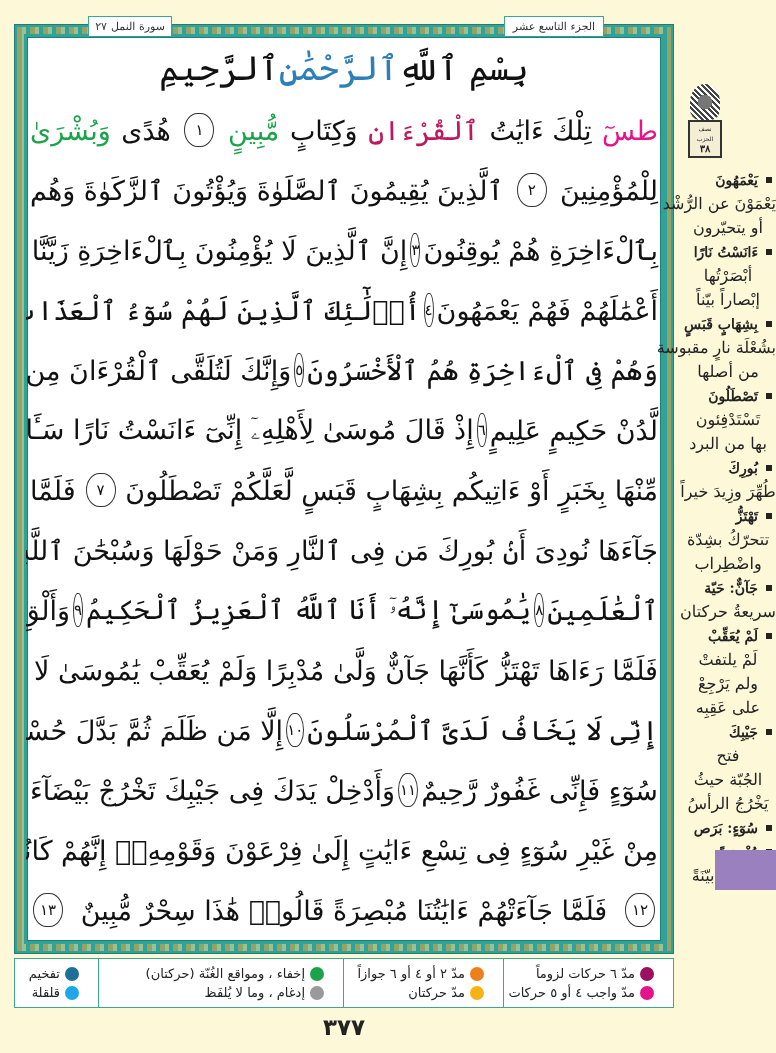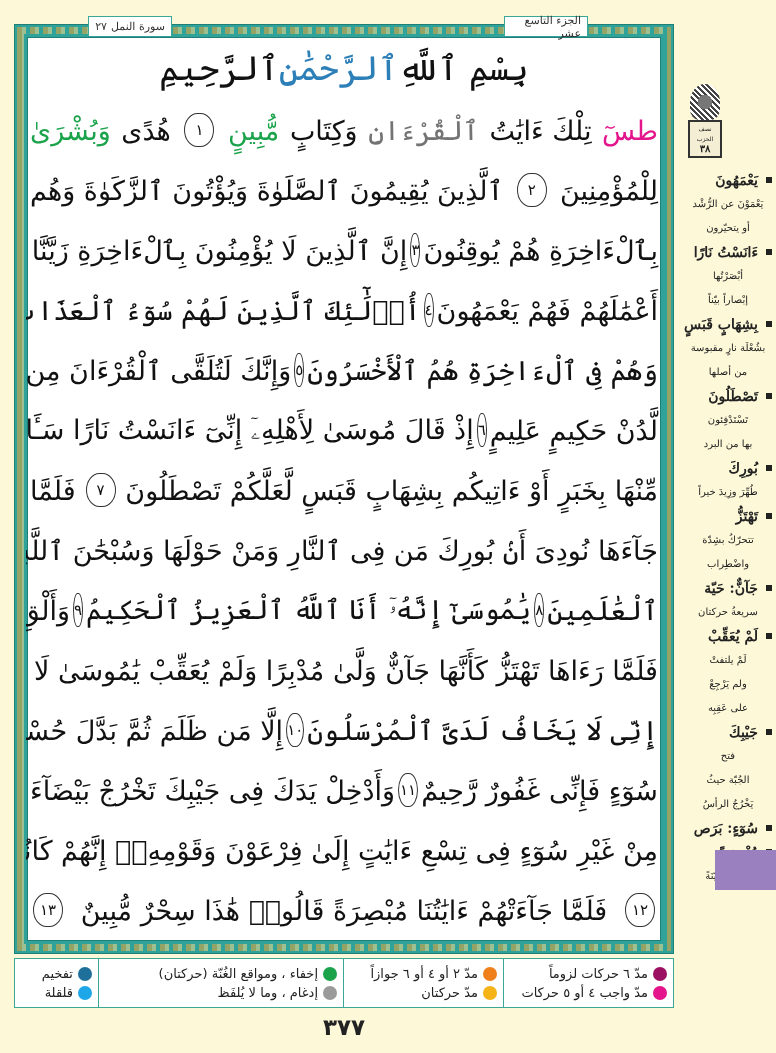--- a/index.html
+++ b/index.html
@@ -28,21 +28,21 @@
   }
 
   .header-tab {
     position: absolute; top: 16px; height: 20px; background: #ffffff;
     border: 1px solid #3aa895; border-bottom: none;
     font-family: "DejaVu Serif", serif; font-size: 11px; color: #333;
     display: flex; align-items: center; justify-content: center; gap: 4px;
     direction: rtl; padding: 0 6px;
   }
   .tab-surah { left: 88px; width: 84px; }
-  .tab-juz { left: 504px; width: 84px; }
+  .tab-juz { left: 504px; width: 100px; }
 
   .basmala {
     position: absolute; left: 26px; top: 40px; width: 636px; height: 56px;
     display: flex; align-items: center; justify-content: center;
     font-family: "DejaVu Serif", serif; font-size: 34px; color: #111; direction: rtl;
   }
   .basmala .blue { color: #2d7fb8; }
 
   .verses {
     position: absolute; left: 26px; top: 100px; width: 636px; height: 840px;
@@ -52,31 +52,31 @@
     height: 60px; display: flex; align-items: center; justify-content: space-between;
     font-family: "DejaVu Serif", serif; font-size: 27px; color: #111;
     white-space: nowrap; padding: 0 4px; overflow: hidden;
   }
   .ayah-mark {
     display: inline-flex; align-items: center; justify-content: center;
     width: 30px; height: 34px; border: 1.5px solid #333; border-radius: 45% 45% 45% 45% / 50%;
     font-size: 15px; margin: 0 3px; position: relative; background: #fff;
   }
 
-  .c-blue { color: #737373; }
+  .c-blue { color: #be185d; }
   .c-green { color: #1aa34a; }
   .c-pink { color: #e4148c; }
 
   .legend {
     position: absolute; left: 14px; top: 958px; width: 660px; height: 50px;
     background: #fff; border: 1.5px solid #3aa895; display: flex; direction: rtl;
     font-size: 13px; color: #222;
   }
   .legend-col {
-    display: flex; flex-direction: column; justify-content: center; gap: 4px; padding: 2px 6px;
+    display: flex; flex-direction: column; justify-content: center; gap: 4px; padding: 2px 19px;
     border-left: 1.5px solid #3aa895;
     text-align: right;
   }
   .legend-col:last-child { border-left: none; }
   .legend-row { display: flex; align-items: center; gap: 5px; white-space: nowrap; }
   .dot { width: 14px; height: 14px; border-radius: 50%; display: inline-block; flex: none; }
 
   .page-number {
     position: absolute; left: 0; width: 688px; top: 1014px; text-align: center;
     font-family: "DejaVu Sans", sans-serif; font-size: 23px; font-weight: bold; color: #222;
@@ -100,21 +100,21 @@
     font-size: 6px; text-align: center; line-height: 10px; padding-top: 2px;
   }
   .hizb-box .num { font-size: 10px; font-weight: bold; }
 
   .gloss-list { position: absolute; top: 88px; left: 0; width: 96px; }
   .gloss-term {
     font-size: 14px; font-weight: bold; padding-right: 4px; display: flex; align-items: center; gap: 8px;
     height: 24px; white-space: nowrap;
   }
   .bullet { width: 6px; height: 6px; background: #222; display: inline-block; flex: none; }
-  .gloss-def { font-size: 10px; height: 24px; text-align: center; white-space: nowrap; line-height: 24px; }
+  .gloss-def { font-size: 16px; height: 24px; text-align: center; white-space: nowrap; line-height: 24px; }
 
   .highlight-box {
     position: absolute; left: 715px; top: 850px; width: 61px; height: 40px; background: #9b80c0;
   }
 </style>
 </head>
 <body>
 
 <div class="frame">
   <div class="frame-pattern"></div>

